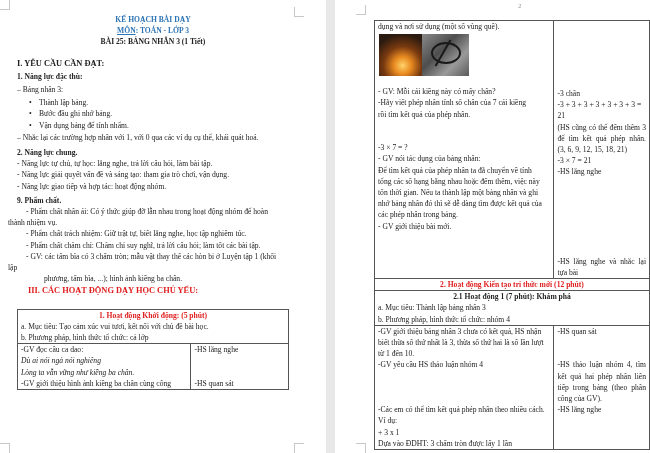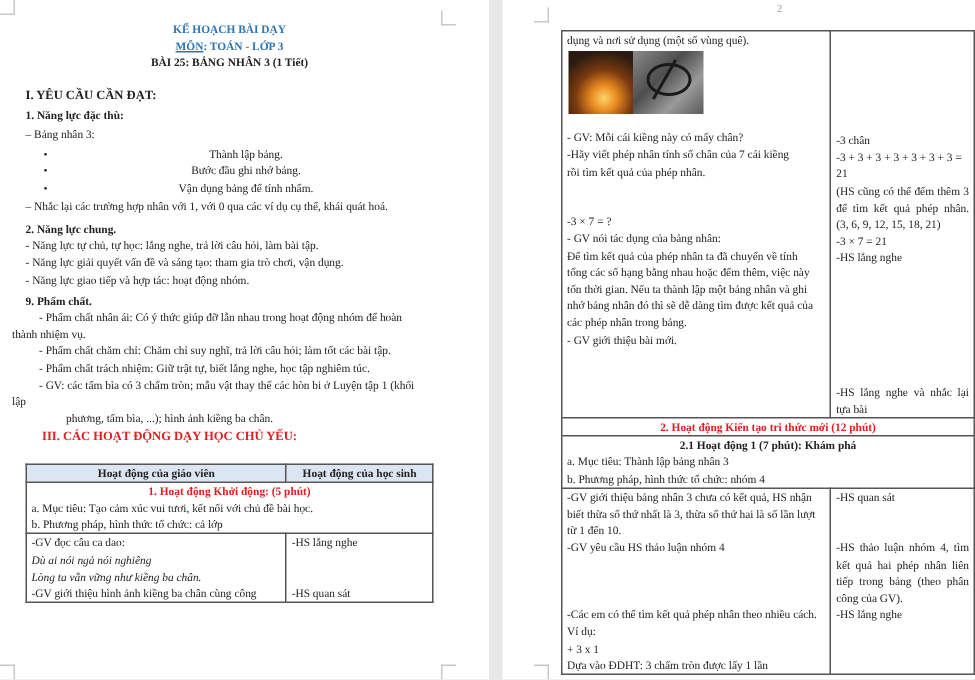--- a/index.html
+++ b/index.html
@@ -19,21 +19,21 @@
   .p1-content { position: absolute; left: 17px; top: 14px; width: 272px; font-size: 7.6px; line-height: 11.2px; }
   .title-center { text-align: center; font-weight: bold; }
   .blue { color: #2e75b6; }
   .red { color: #e02020; }
   .underline { text-decoration: underline; }
   .h1 { font-weight: bold; font-size: 8.4px; margin-top: 8px; }
   .h2 { font-weight: bold; margin-top: 2px; }
   .line { white-space: nowrap; }
   .indent { padding-left: 9px; }
   .indent2 { padding-left: 27px; }
-  .bullet { padding-left: 22px; position: relative; text-align: center; }
+  .bullet { padding-left: 22px; position: relative; }
   .bullet::before { content: "•"; position: absolute; left: 12px; }
   .section3 { font-weight: bold; color: #e02020; font-size: 8.4px; padding-left: 11px; margin-top: 1px; }
 
   table { border-collapse: collapse; width: 100%; font-size: 7.6px; line-height: 11.2px; }
   td, th { border: 1px solid #555; padding: 0 3px; vertical-align: top; font-weight: normal; }
   th { background: #dce6f2; font-weight: bold; text-align: center; }
   .t1 { margin-top: 12px; }
   .italic { font-style: italic; }
   .bold { font-weight: bold; text-align: center; }
 
@@ -70,38 +70,34 @@
     <div class="line" style="margin-top:1px;">– Nhắc lại các trường hợp nhân với 1, với 0 qua các ví dụ cụ thể, khái quát hoá.</div>
 
     <div class="h2" style="margin-top:4px;">2. Năng lực chung.</div>
     <div class="line">- Năng lực tự chủ, tự học: lắng nghe, trả lời câu hỏi, làm bài tập.</div>
     <div class="line">- Năng lực giải quyết vấn đề và sáng tạo: tham gia trò chơi, vận dụng.</div>
     <div class="line">- Năng lực giao tiếp và hợp tác: hoạt động nhóm.</div>
 
     <div class="h2" style="margin-top:3px;">9. Phẩm chất.</div>
     <div class="line indent">- Phẩm chất nhân ái: Có ý thức giúp đỡ lẫn nhau trong hoạt động nhóm để hoàn</div>
     <div class="line" style="margin-left:-9px;">thành nhiệm vụ.</div>
+    <div class="line indent">- Phẩm chất trách nhiệm: Giữ trật tự, biết lắng nghe, học tập nghiêm túc.</div>
     <div class="line indent">- Phẩm chất chăm chỉ: Chăm chỉ suy nghĩ, trả lời câu hỏi; làm tốt các bài tập.</div>
-    <div class="line indent">- Phẩm chất trách nhiệm: Giữ trật tự, biết lắng nghe, học tập nghiêm túc.</div>
 
     <div class="line indent">- GV: các tấm bìa có 3 chấm tròn; mẫu vật thay thế các hòn bi ở Luyện tập 1 (khối</div>
     <div class="line" style="margin-left:-9px;">lập</div>
     <div class="line indent2">phương, tấm bìa, ...); hình ảnh kiềng ba chân.</div>
     <div class="section3">III. CÁC HOẠT ĐỘNG DẠY HỌC CHỦ YẾU:</div>
 
     <table class="t1">
       <colgroup>
           <col style="width:64%">
           <col style="width:36%">
         </colgroup>
       <tbody>
-          <tr>
-        <th>Hoạt động của giáo viên</th>
-        <th>Hoạt động của học sinh</th>
-      </tr>
       <tr>
         <td colspan="2">
           <div class="bold red">1. Hoạt động Khởi động: (5 phút)</div>
           <div>a. Mục tiêu: Tạo cảm xúc vui tươi, kết nối với chủ đề bài học.</div>
           <div>b. Phương pháp, hình thức tổ chức: cả lớp</div>
         </td>
       </tr>
       <tr>
         <td>
           <div>-GV đọc câu ca dao:</div>

